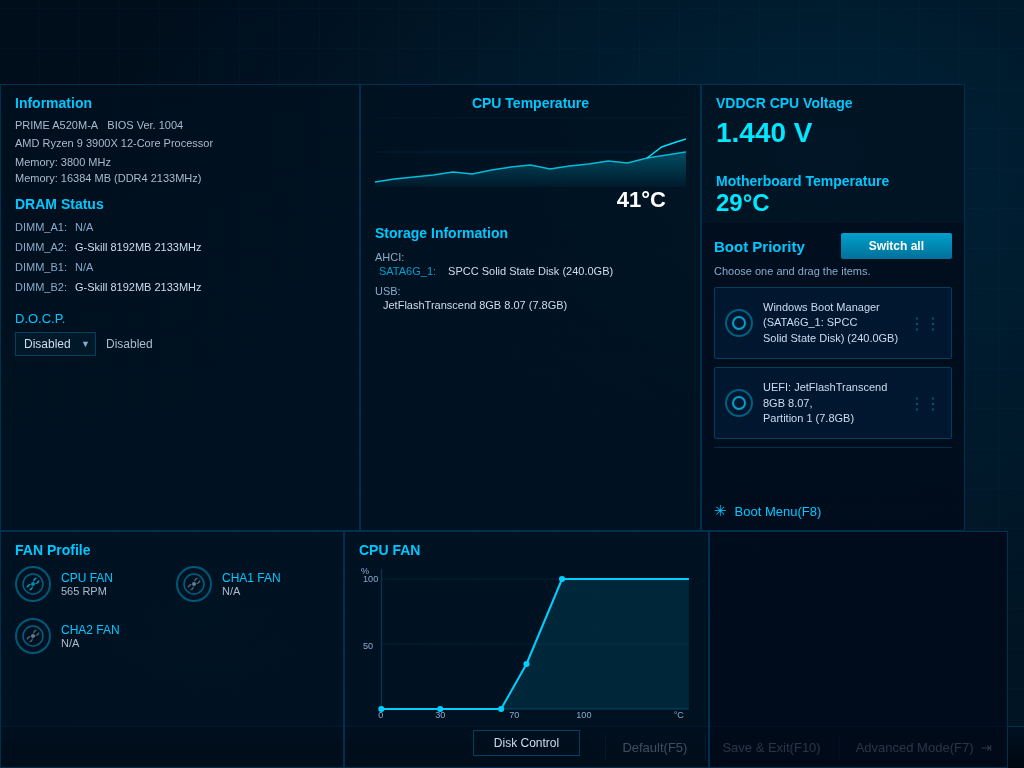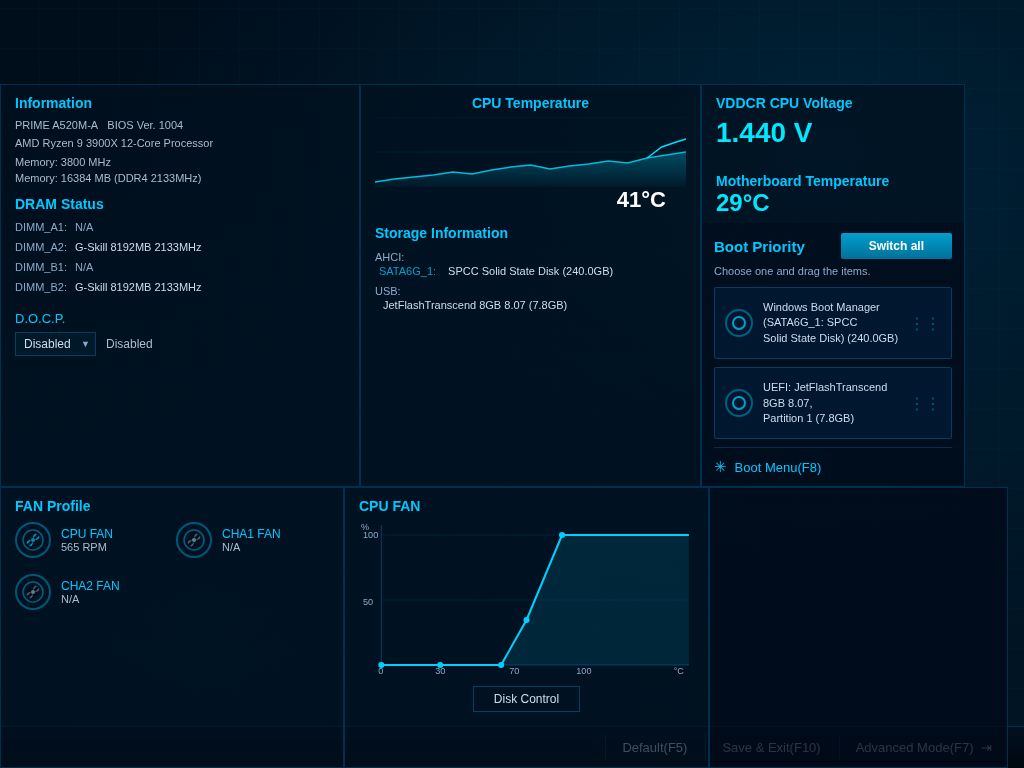--- a/index.html
+++ b/index.html
@@ -438,20 +438,21 @@
     }
 
     .boot-menu-btn {
       display: flex;
       align-items: center;
       color: #00c8ff;
       font-size: 13px;
       cursor: pointer;
       background: none;
       border: none;
+      margin-top: 44px;
     }
 
     .boot-menu-btn::before {
       content: '✳';
       margin-right: 8px;
       font-size: 15px;
     }
 
     
     .footer {

